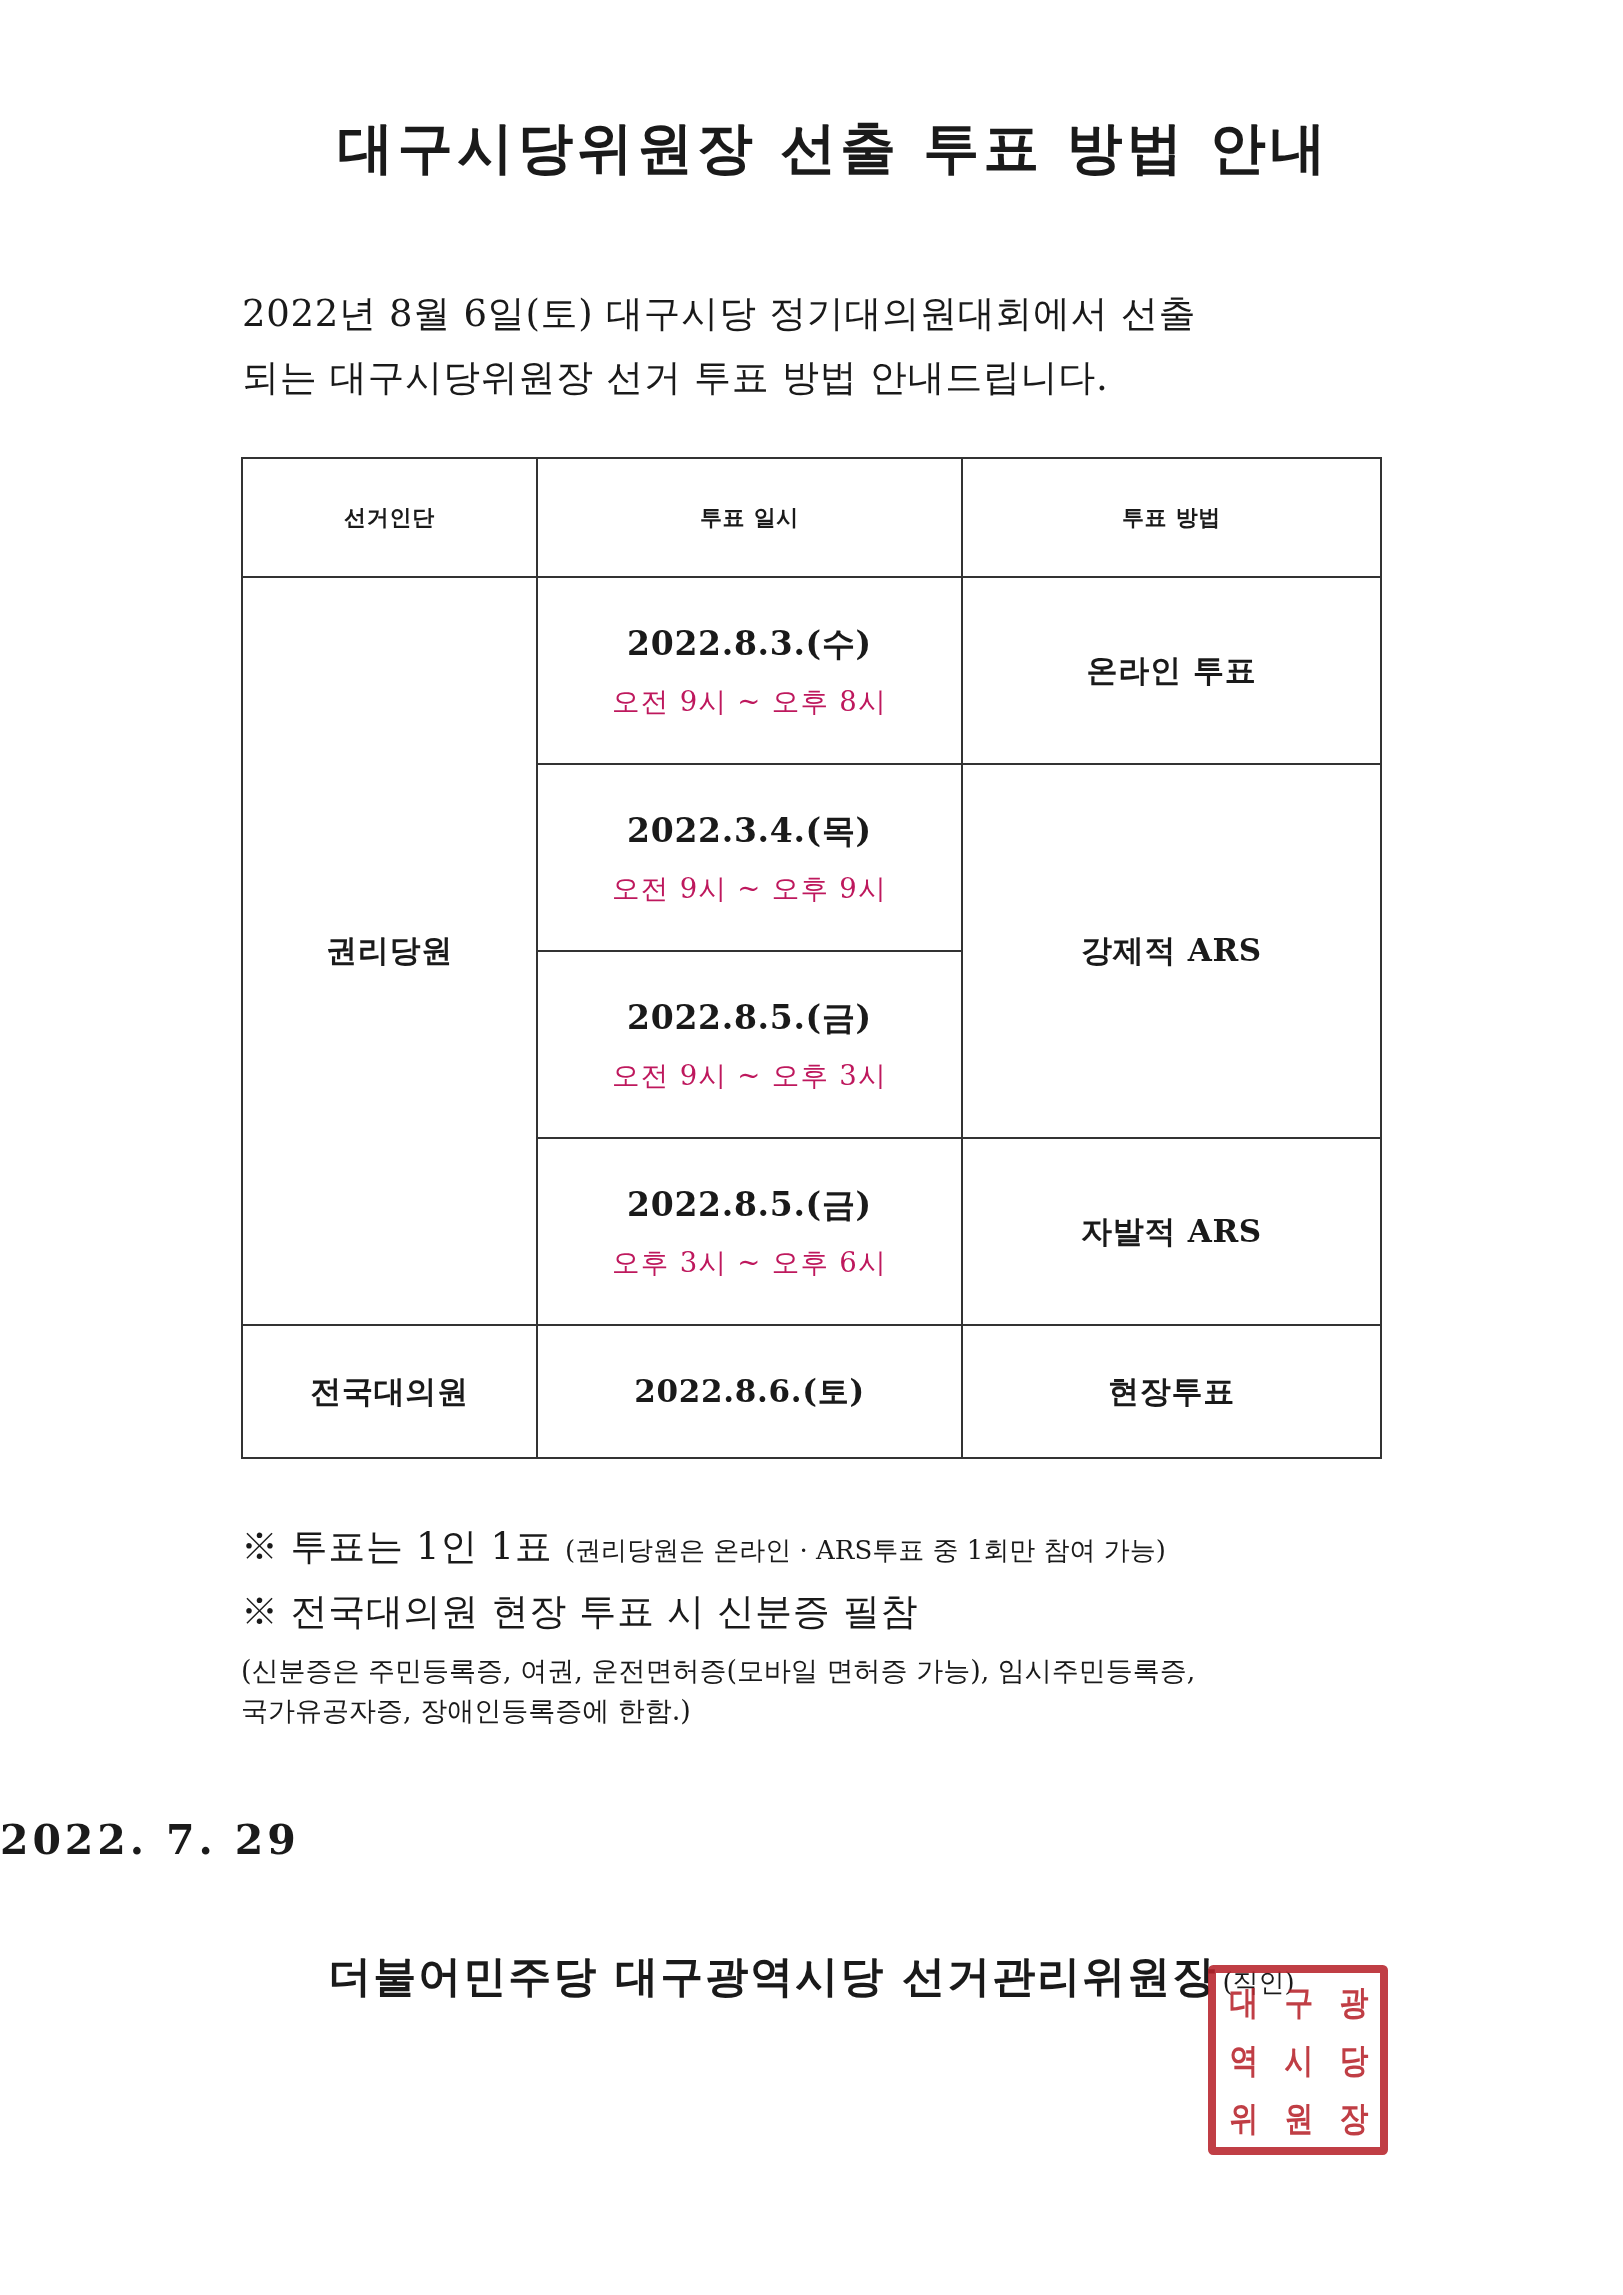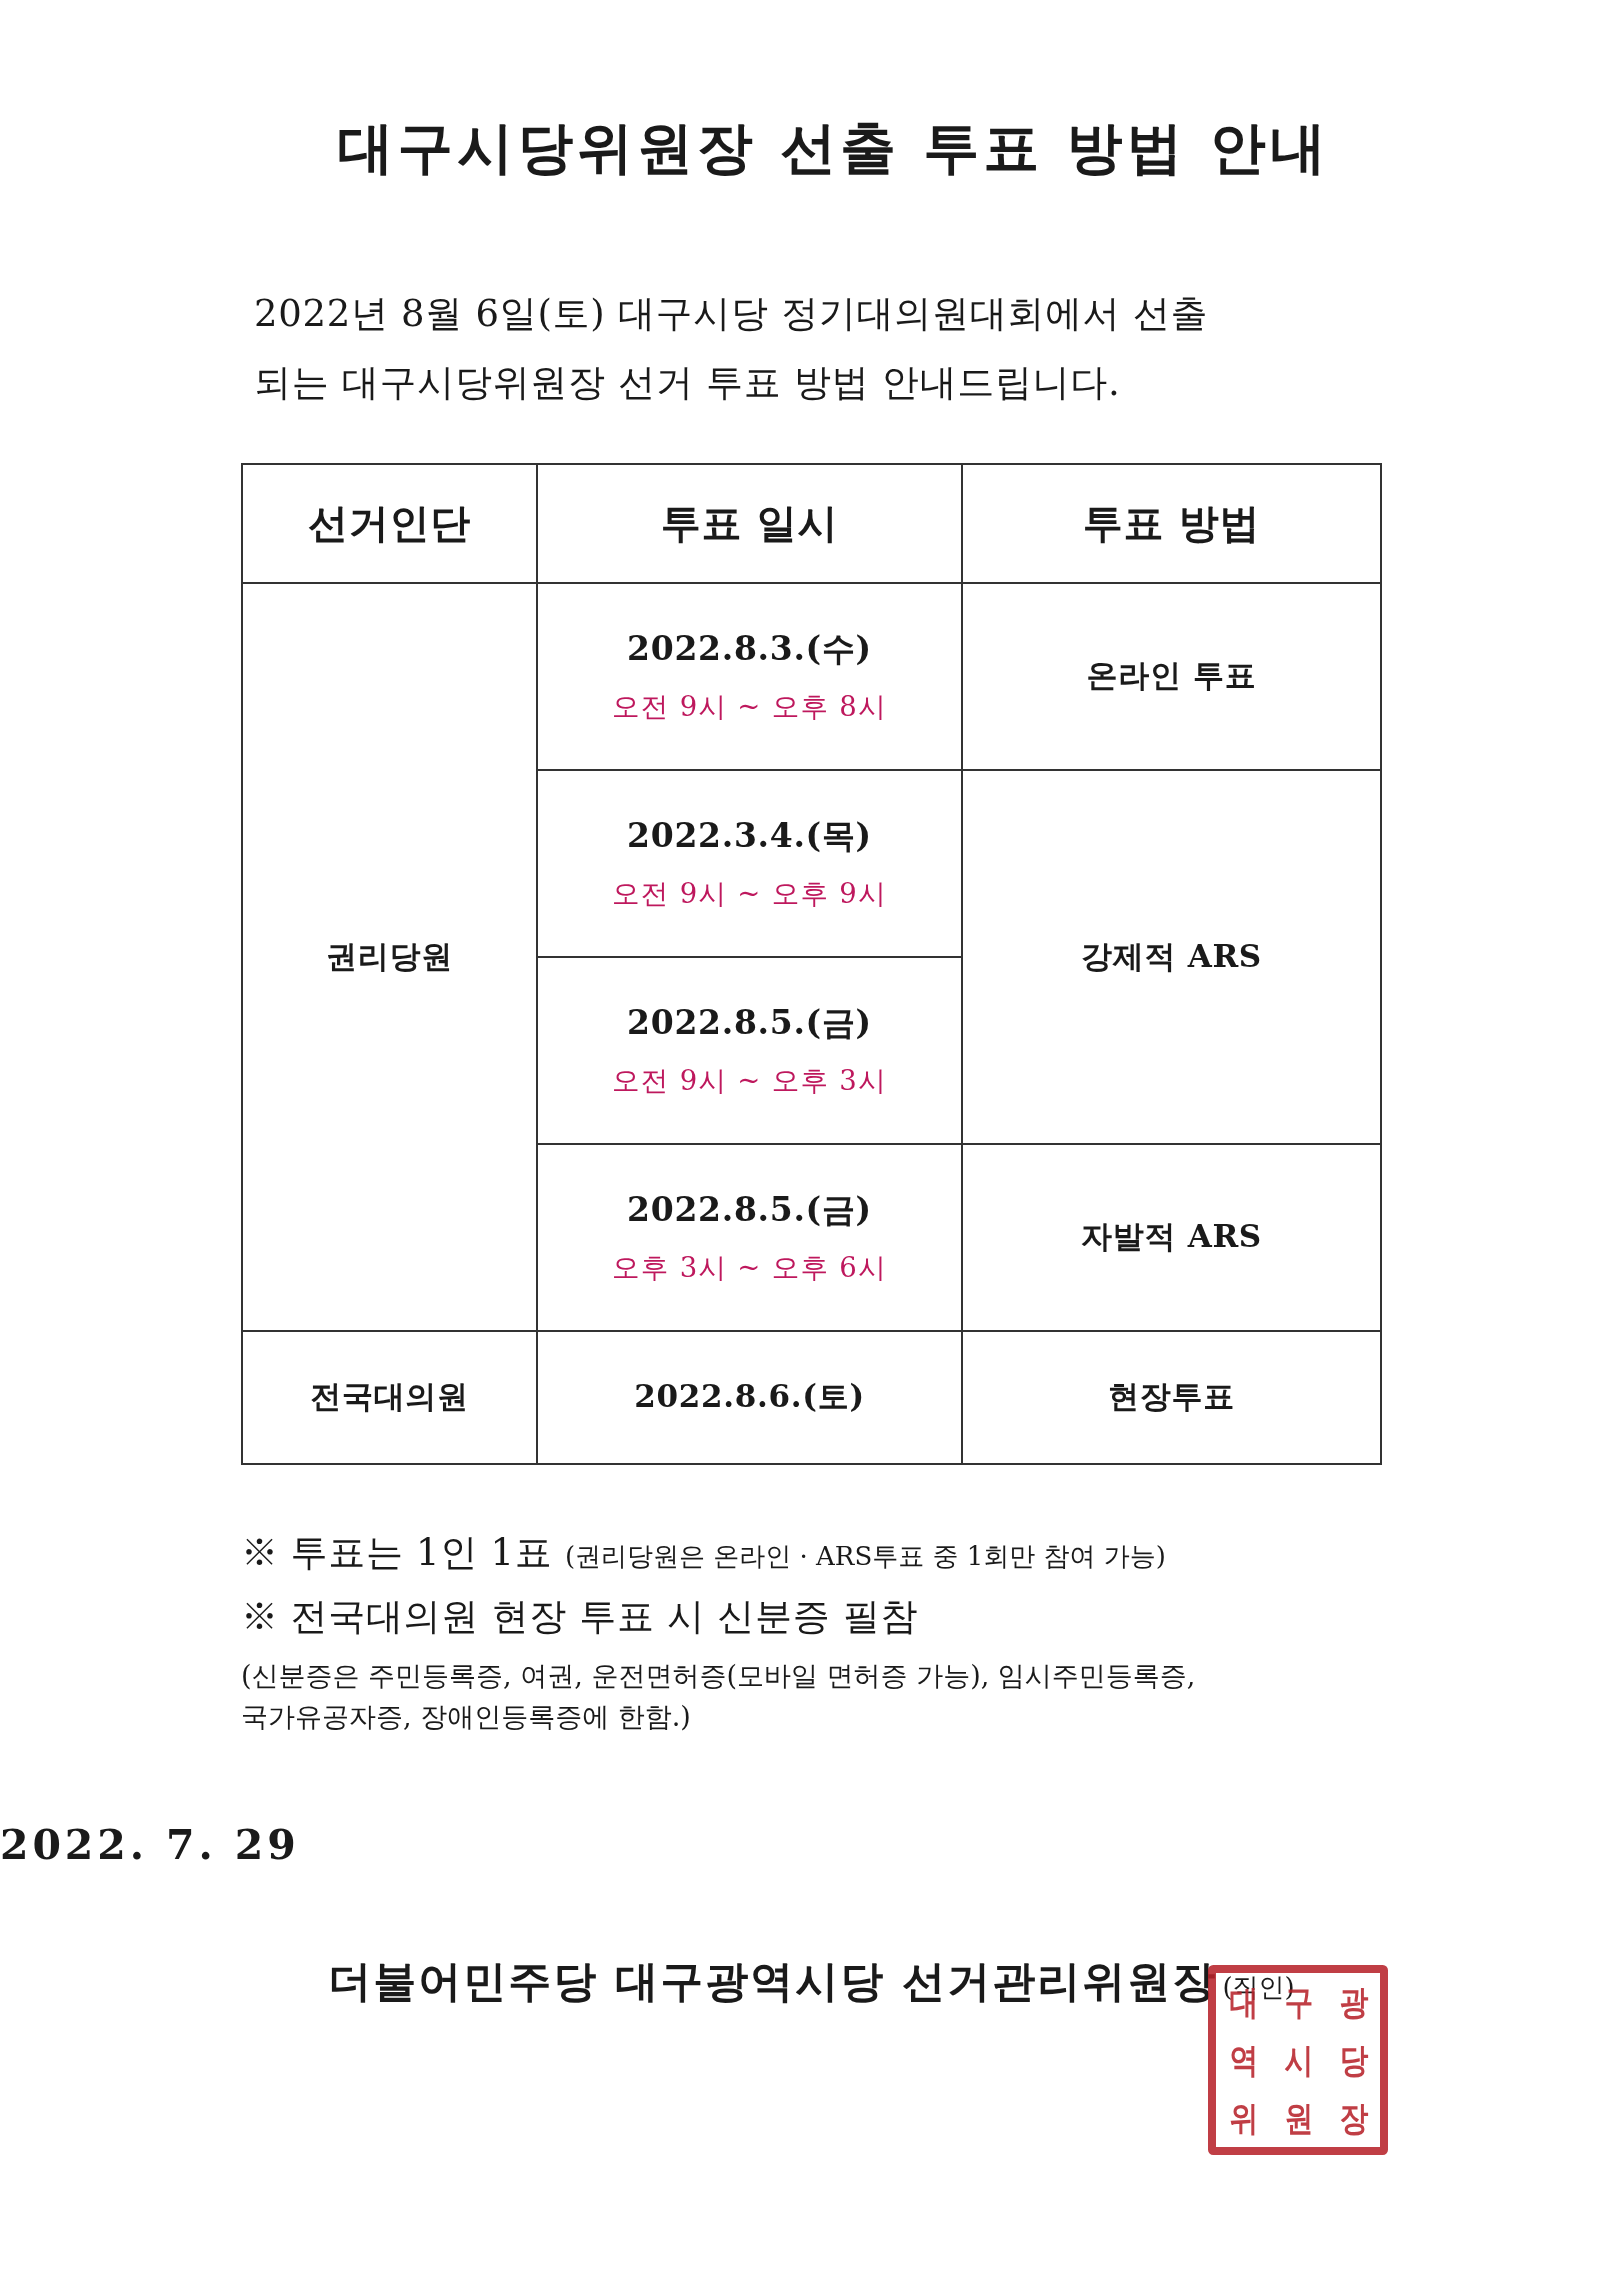--- a/index.html
+++ b/index.html
@@ -34,21 +34,21 @@
     padding-left: 44px;
   }
 
   .intro {
     margin: 98px 249px 0 242px;
     font-size: 37px;
     line-height: 1.55;
     text-align: justify;
     letter-spacing: 0.7px;
   }
-  .intro p { margin: 12px; }
+  .intro p { margin: 0; }
   .intro .line2 { margin-top: 6.5px; }
 
   .table-wrap {
     margin: 51px 0 0 0;
     display: flex;
     justify-content: center;
   }
   table.vote-table {
     border-collapse: collapse;
     width: 1139px;
@@ -58,21 +58,21 @@
     border: 2px solid #333;
     text-align: center;
     vertical-align: middle;
     font-size: 31px;
     font-weight: bold;
     letter-spacing: 0.7px;
     padding: 0;
   }
   table.vote-table thead th {
     height: 117px;
-    font-size: 40px;
+    font-size: 22px;
     border-radius: 14px;
   }
   .col-a { width: 295px; }
   .col-b { width: 425px; }
   .col-c { width: 419px; }
 
   .cell-date-block {
     display: flex;
     flex-direction: column;
     justify-content: center;

